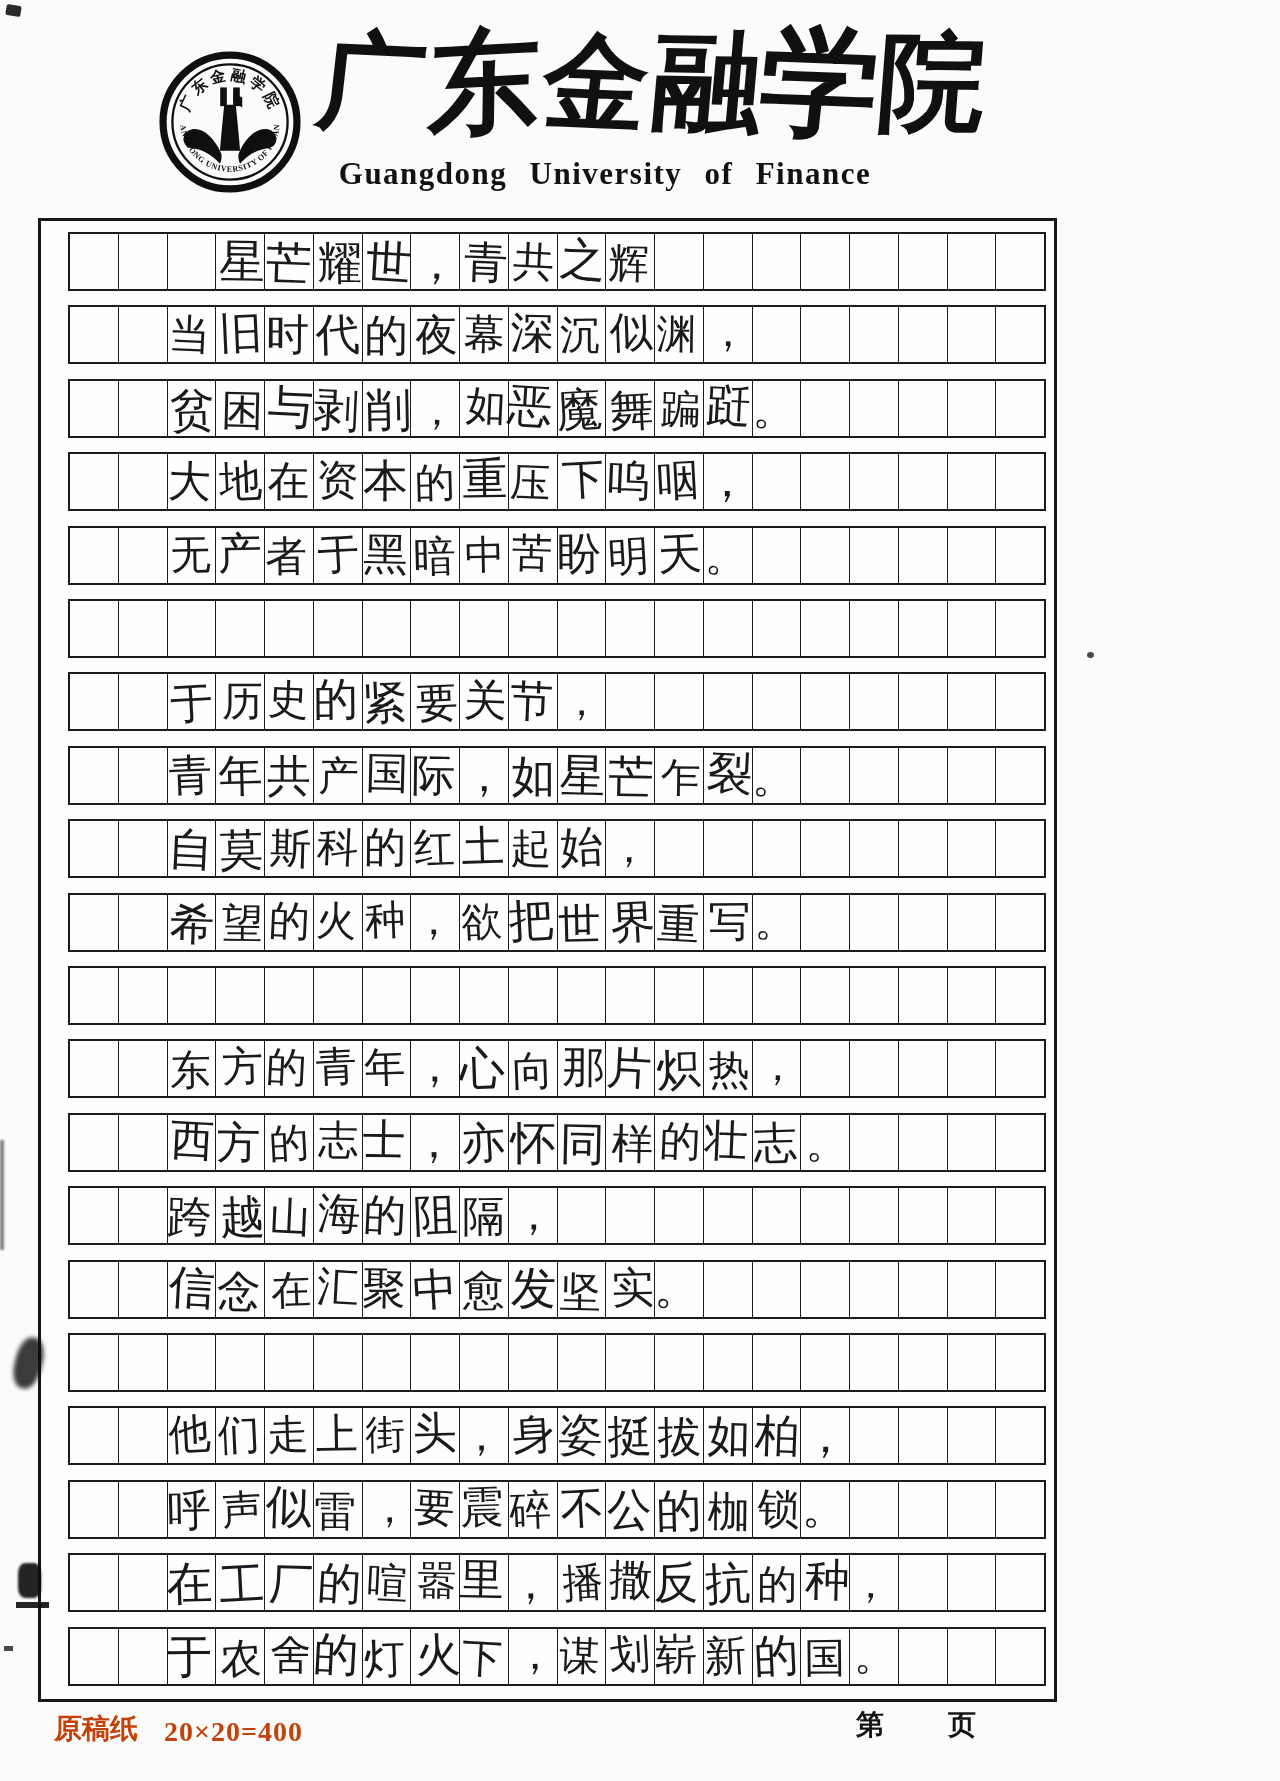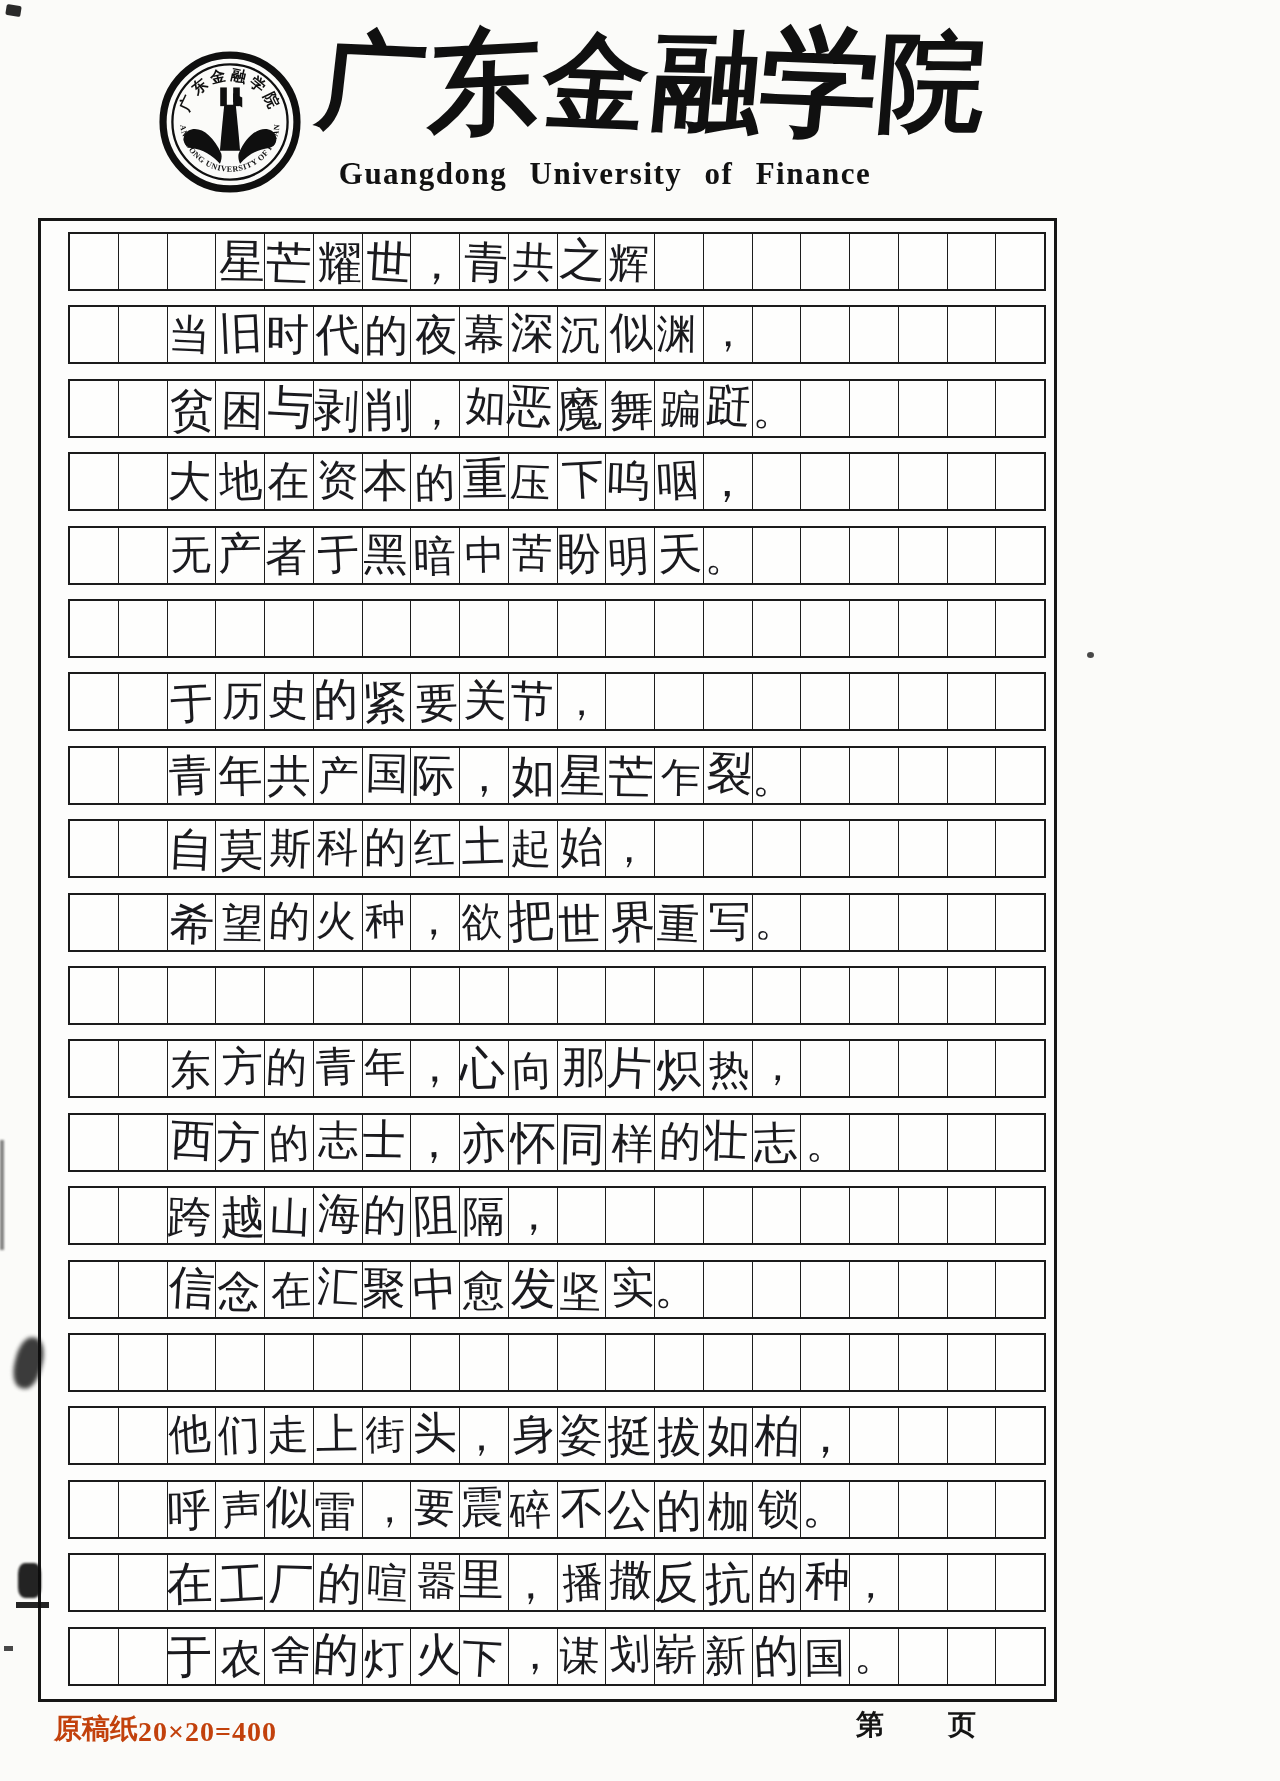--- a/index.html
+++ b/index.html
@@ -52,21 +52,21 @@
     font-family:"DejaVu Sans",sans-serif;white-space:nowrap;
     pointer-events:none;
   }
 
   
   .footer-left{
     position:absolute;left:54px;top:1708px;height:40px;
     font-family:"Liberation Serif",serif;font-weight:700;
     font-size:28px;color:#c2410c;display:flex;align-items:flex-end;
   }
-  .footer-left .capacity{letter-spacing:1px;}
+  .footer-left .capacity{margin-left:26px;letter-spacing:1px;}
   .page-prefix,.page-suffix{
     position:absolute;top:1706px;
     font-family:"Liberation Serif",serif;font-weight:700;
     font-size:28px;color:#141414;
   }
   .page-prefix{left:856px;}
   .page-suffix{left:948px;}
 
   
   .artifact{position:absolute;background:#0c0c0c;}

